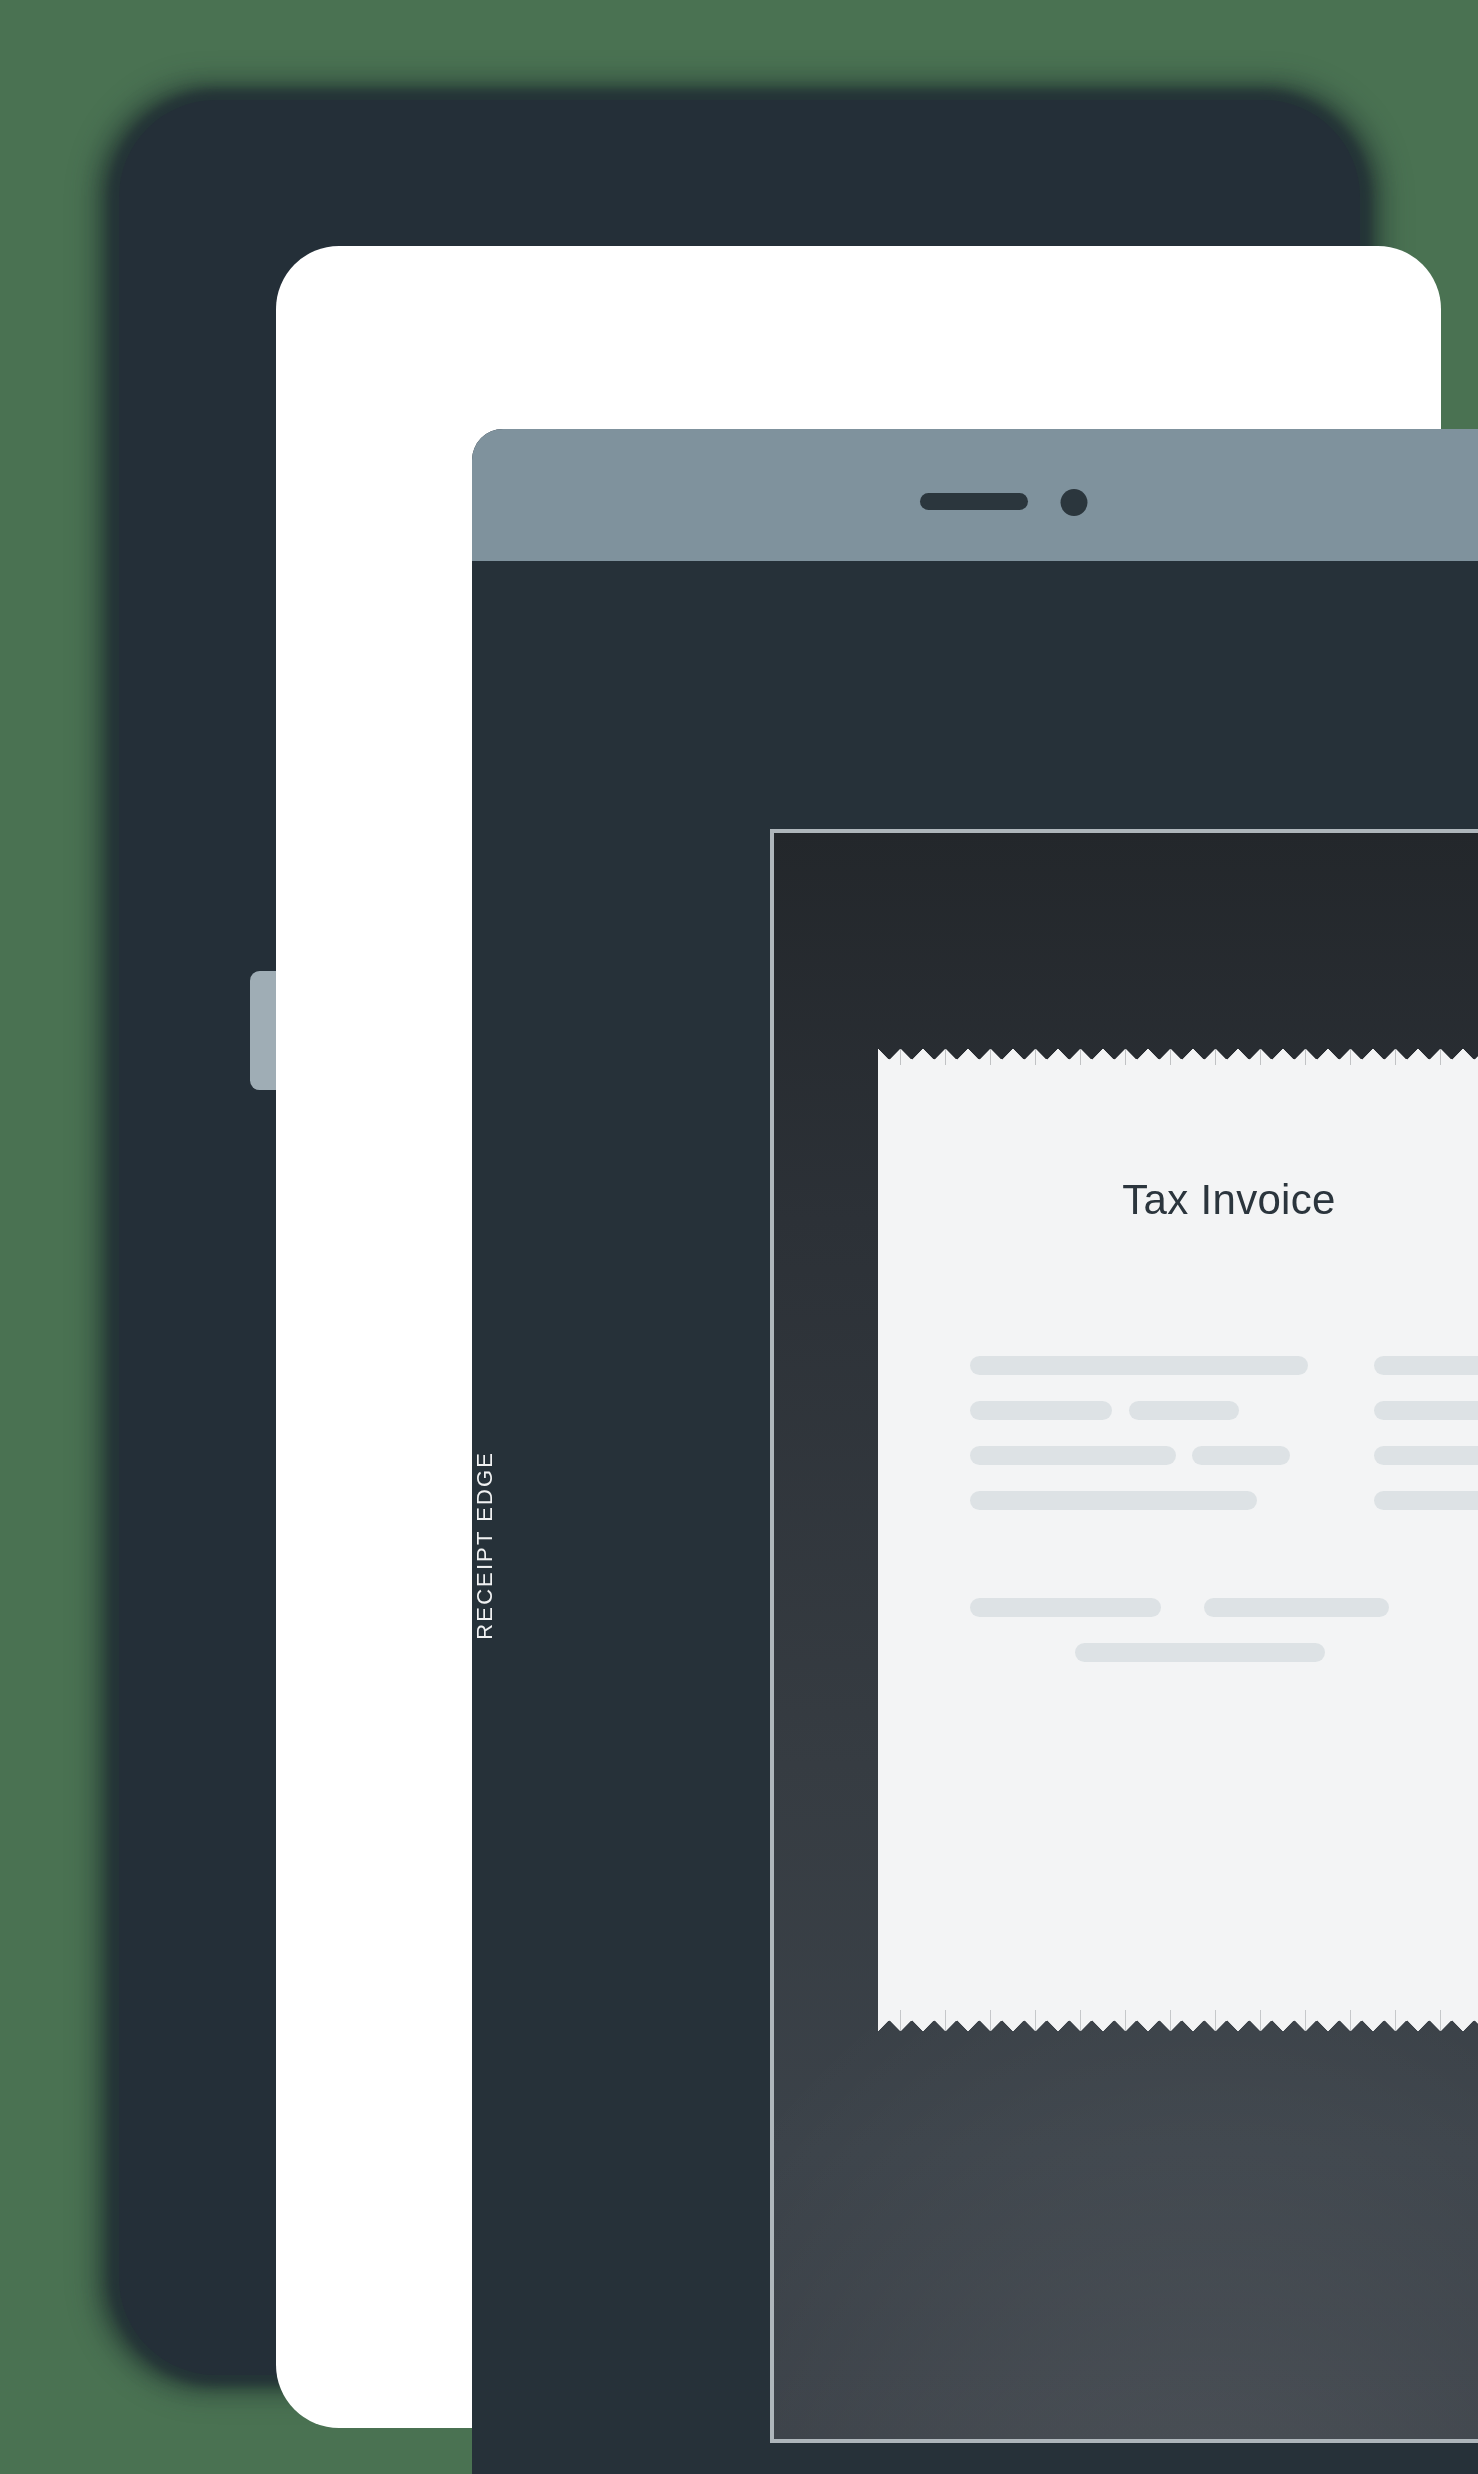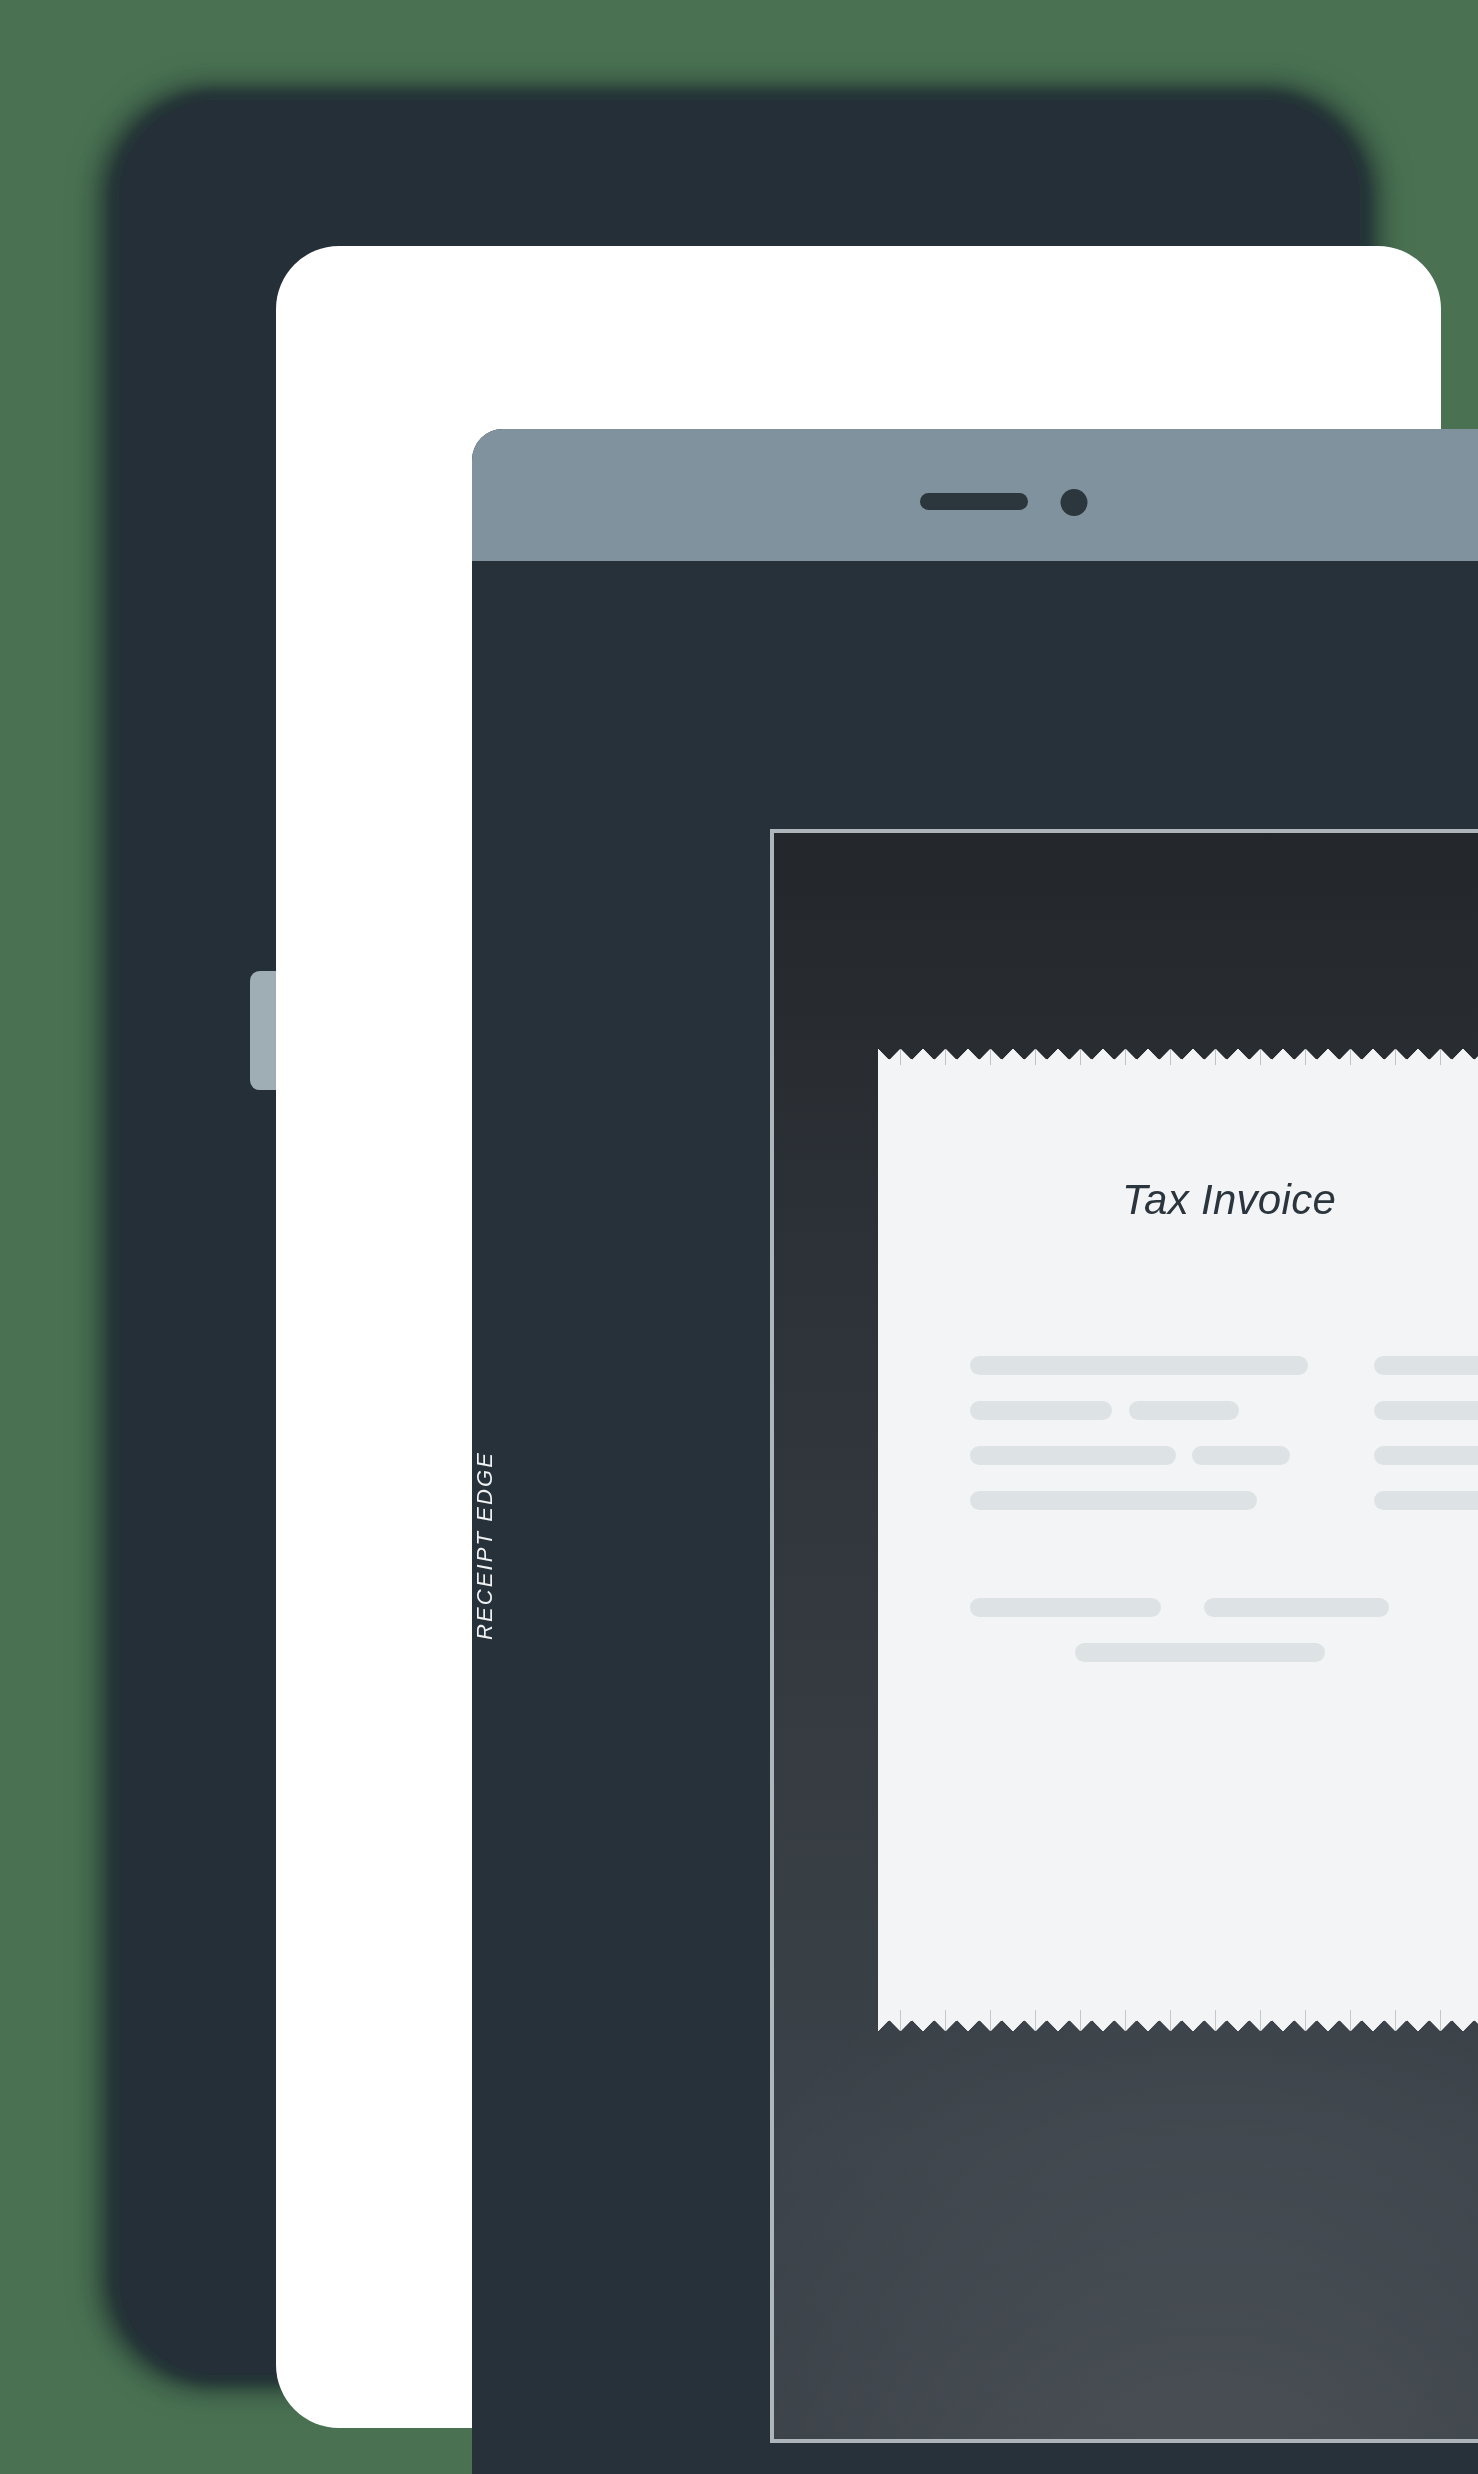--- a/index.html
+++ b/index.html
@@ -52,21 +52,20 @@
 
   
   .phone-frame {
     position: absolute;
     left: 157px;
     top: 146px;
     width: 1165px;
     height: 2182px;
     border-radius: 63px;
     background: #ffffff;
-    font-style: italic;
   }
 
   
   .device-face {
     position: absolute;
     left: 196px;
     top: 183px;
     width: 1088px;
     height: 2108px;
     border-radius: 31px;

